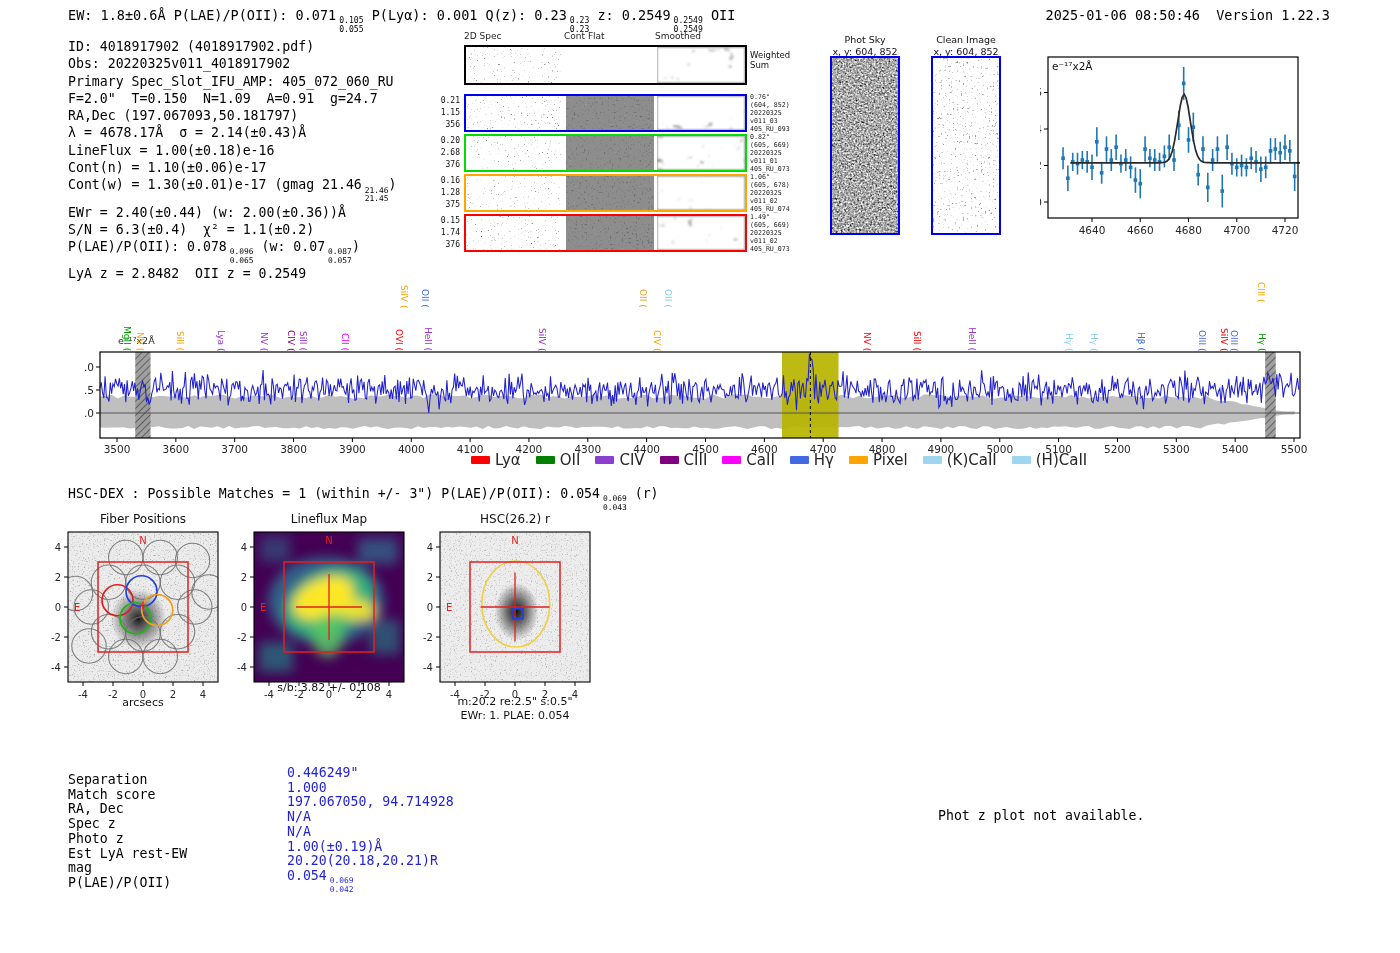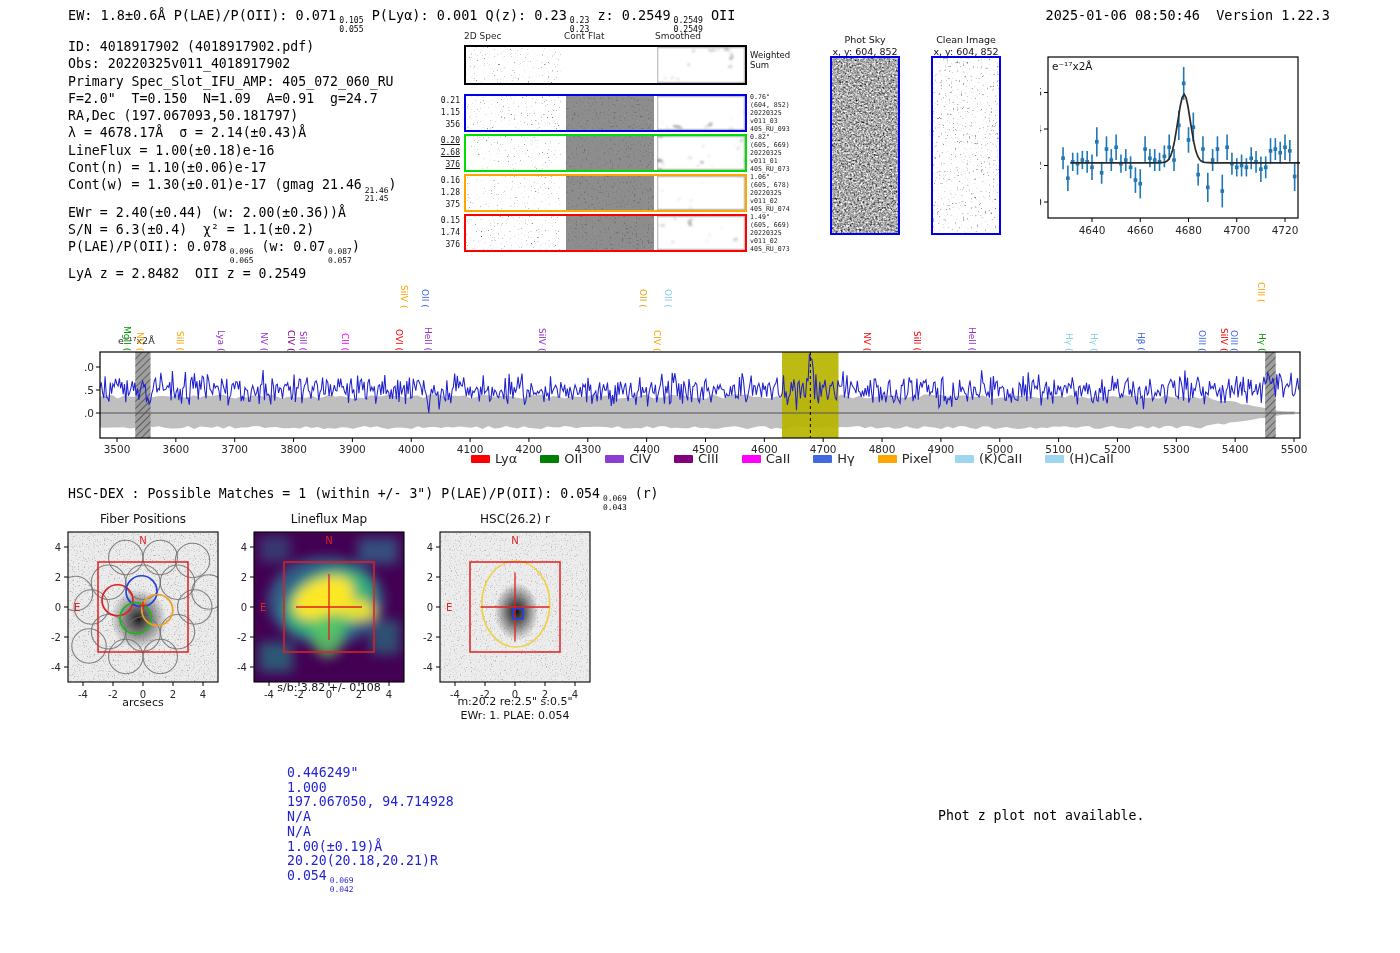--- a/index.html
+++ b/index.html
@@ -15,21 +15,21 @@
   #info-block{left:68px;top:38px;font-size:13.2px;line-height:17.3px;white-space:pre;}
   .cut-header{font-size:9px;color:#262626;text-align:left;}
   .cutrow{position:absolute;box-sizing:border-box;}
   .cutimg{position:absolute;top:0;bottom:0;overflow:hidden;}
   .rowleft{position:absolute;font-size:8px;line-height:12px;text-align:right;color:#111;}
   .rowright{position:absolute;font-size:6.6px;line-height:7.9px;color:#222;white-space:nowrap;}
   .skytitle{font-size:9.5px;color:#111;text-align:center;line-height:11.5px;}
   .skyimg{position:absolute;border:2px solid #0000ee;overflow:hidden;}
   .linelabelbox{position:absolute;display:flex;flex-direction:column;justify-content:flex-end;height:86px;width:14px;align-items:center;}
   .linelabel{writing-mode:vertical-rl;font-size:9px;letter-spacing:0px;font-family:"DejaVu Sans","Liberation Sans",sans-serif;white-space:nowrap;}
-  #legend-row{display:flex;gap:23px;align-items:center;font-size:13px;font-family:"DejaVu Sans","Liberation Sans",sans-serif;color:#262626;padding-left:28px;}
+  #legend-row{display:flex;gap:15px;align-items:center;font-size:15px;font-family:"DejaVu Sans","Liberation Sans",sans-serif;color:#262626;padding-left:28px;}
   .leg-item{display:flex;align-items:center;gap:5px;}
   .leg-swatch{width:19px;height:8px;border-radius:1px;display:inline-block;}
   #hscdex-line{left:68px;top:486px;font-size:13.2px;white-space:nowrap;}
   .paneltitle{font-size:12px;text-align:center;color:#111;font-family:"DejaVu Sans","Liberation Sans",sans-serif;}
   .panelcap{font-size:11px;text-align:center;color:#111;font-family:"DejaVu Sans","Liberation Sans",sans-serif;}
   #match-table-labels{left:68px;top:773px;font-size:13.2px;line-height:14.7px;white-space:pre;}
   #match-table-values{left:287px;top:766px;font-size:13.2px;line-height:14.7px;color:#2323d6;white-space:nowrap;}
   #photz-note{left:938px;top:808px;font-size:13.2px;}
   svg{display:block;}
 </style>
@@ -195,21 +195,21 @@
             <rect width="100%" height="100%" filter="url(#nf15)"></rect>
             <filter id="nf16" x="0%" y="0%" width="100%" height="100%">
               <feTurbulence type="fractalNoise" baseFrequency="0.10 0.15" numOctaves="2" seed="40" stitchTiles="stitch"></feTurbulence>
               <feColorMatrix type="matrix" values="0 0 0 0 1  0 0 0 0 1  0 0 0 0 1  1.4 1.4 1.4 0 -0.6"></feColorMatrix>
               <feGaussianBlur stdDeviation="1"></feGaussianBlur>
             </filter>
             <rect width="100%" height="100%" filter="url(#nf16)"></rect>
           </svg>
         </div>
       </div>
-      <div class="rowleft" style="left:420px;top:135px;width:40px;text-decoration:underline;">
+      <div class="rowleft" style="left:420px;top:135px;width:40px;">
         <div>0.20</div>
         <div>2.68</div>
         <div>376</div>
       </div>
       <div class="rowright" style="left:750px;top:134px;">
         <div>0.82"</div>
         <div>(605, 669)</div>
         <div>20220325</div>
         <div>v011_01</div>
         <div>405_RU_073</div>
@@ -914,20 +914,21 @@
         <text x="25" y="112.5" text-anchor="end" font-size="10" fill="#262626" font-family="DejaVu Sans, sans-serif">-2</text>
         <line x1="28" y1="139" x2="32" y2="139" stroke="#000"></line>
         <text x="25" y="142.5" text-anchor="end" font-size="10" fill="#262626" font-family="DejaVu Sans, sans-serif">-4</text>
       </svg>
     </div>
   <div class="abs panelcap" style="left:37px;top:696px;width:212px;">arcsecs</div>
   <div class="abs panelcap" style="left:223px;top:681px;width:212px;">s/b: 3.82 +/- 0.108</div>
   <div class="abs panelcap" style="left:409px;top:695px;width:212px;">m:20.2  re:2.5"  s:0.5"</div>
   <div class="abs panelcap" style="left:409px;top:709px;width:212px;">EWr: 1. PLAE: 0.054</div>
 
+  <div class="abs mono" id="match-table-labels"><div>Separation</div><div>Match score</div><div>RA, Dec</div><div>Spec z</div><div>Photo z</div><div>Est LyA rest-EW</div><div>mag</div><div>P(LAE)/P(OII)</div></div>
   <div class="abs mono" id="match-table-values">
       <div>0.446249"</div>
       <div>1.000</div>
       <div>197.067050, 94.714928</div>
       <div>N/A</div>
       <div>N/A</div>
       <div>1.00(±0.19)Å</div>
       <div>20.20(20.18,20.21)R</div>
       <div>0.054<span class="stk">
           <span>0.069</span>

